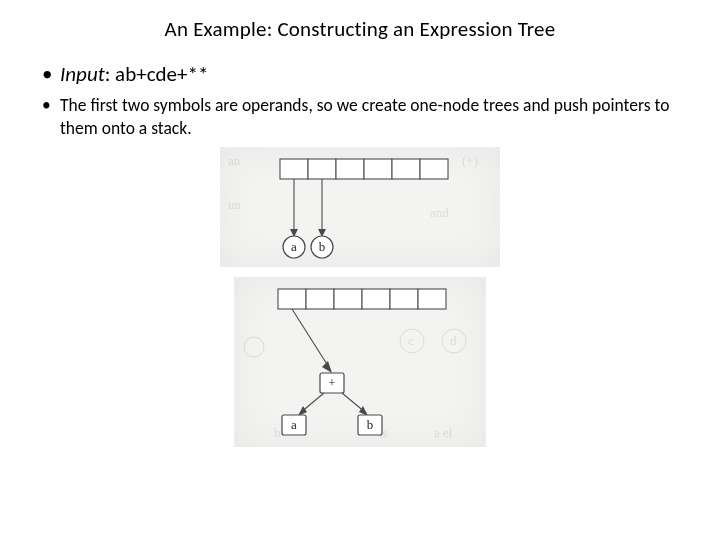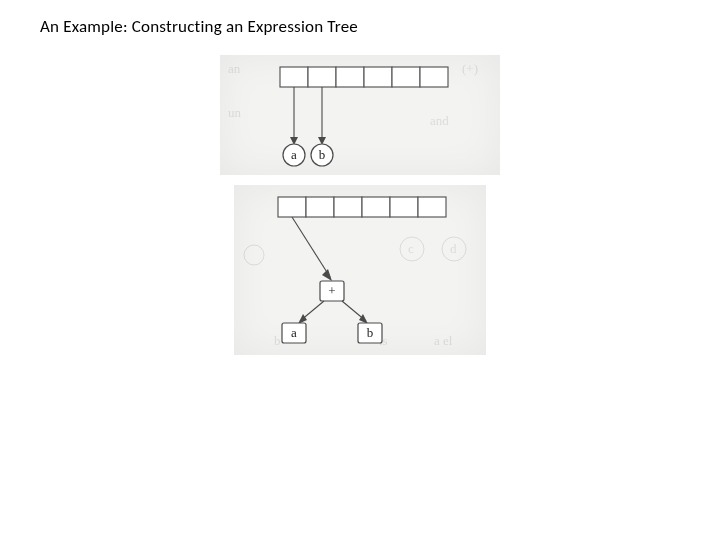--- a/index.html
+++ b/index.html
@@ -12,21 +12,22 @@
     color: #000;
   }
   .slide {
     box-sizing: border-box;
     width: 720px;
     height: 540px;
     padding: 16px 40px 20px 40px;
     position: relative;
   }
   .title {
-    font-size: 17px;
+    text-align: center;
+    font-size: 21px;
     font-weight: 400;
     margin: 0 0 18px 0;
     letter-spacing: 0.2px;
   }
   ul.top {
     list-style: none;
     margin: 0;
     padding: 0;
   }
   ul.top > li {
@@ -91,21 +92,25 @@
 </style>
 </head>
 <body>
 
 <div class="slide">
 
   <h1 class="title">An Example: Constructing an Expression Tree</h1>
 
   <ul class="top">
 
-
+    <li class="bullet-input">
+      <span class="label">Input</span><span>: </span><span>ab+cde+**</span>
+    </li>
+
+    <li class="bullet-body">The first two symbols are operands, so we create one-node trees and push pointers to them onto a stack.</li>
   </ul>
 
   <div class="fig-wrap">
     <svg class="fig" width="280" height="120" viewBox="0 0 280 120">
 
       <g class="faint">
         <text x="8" y="18">an</text>
         <text x="8" y="62">un</text>
         <text x="242" y="18">(+)</text>
         <text x="210" y="70">and</text>

